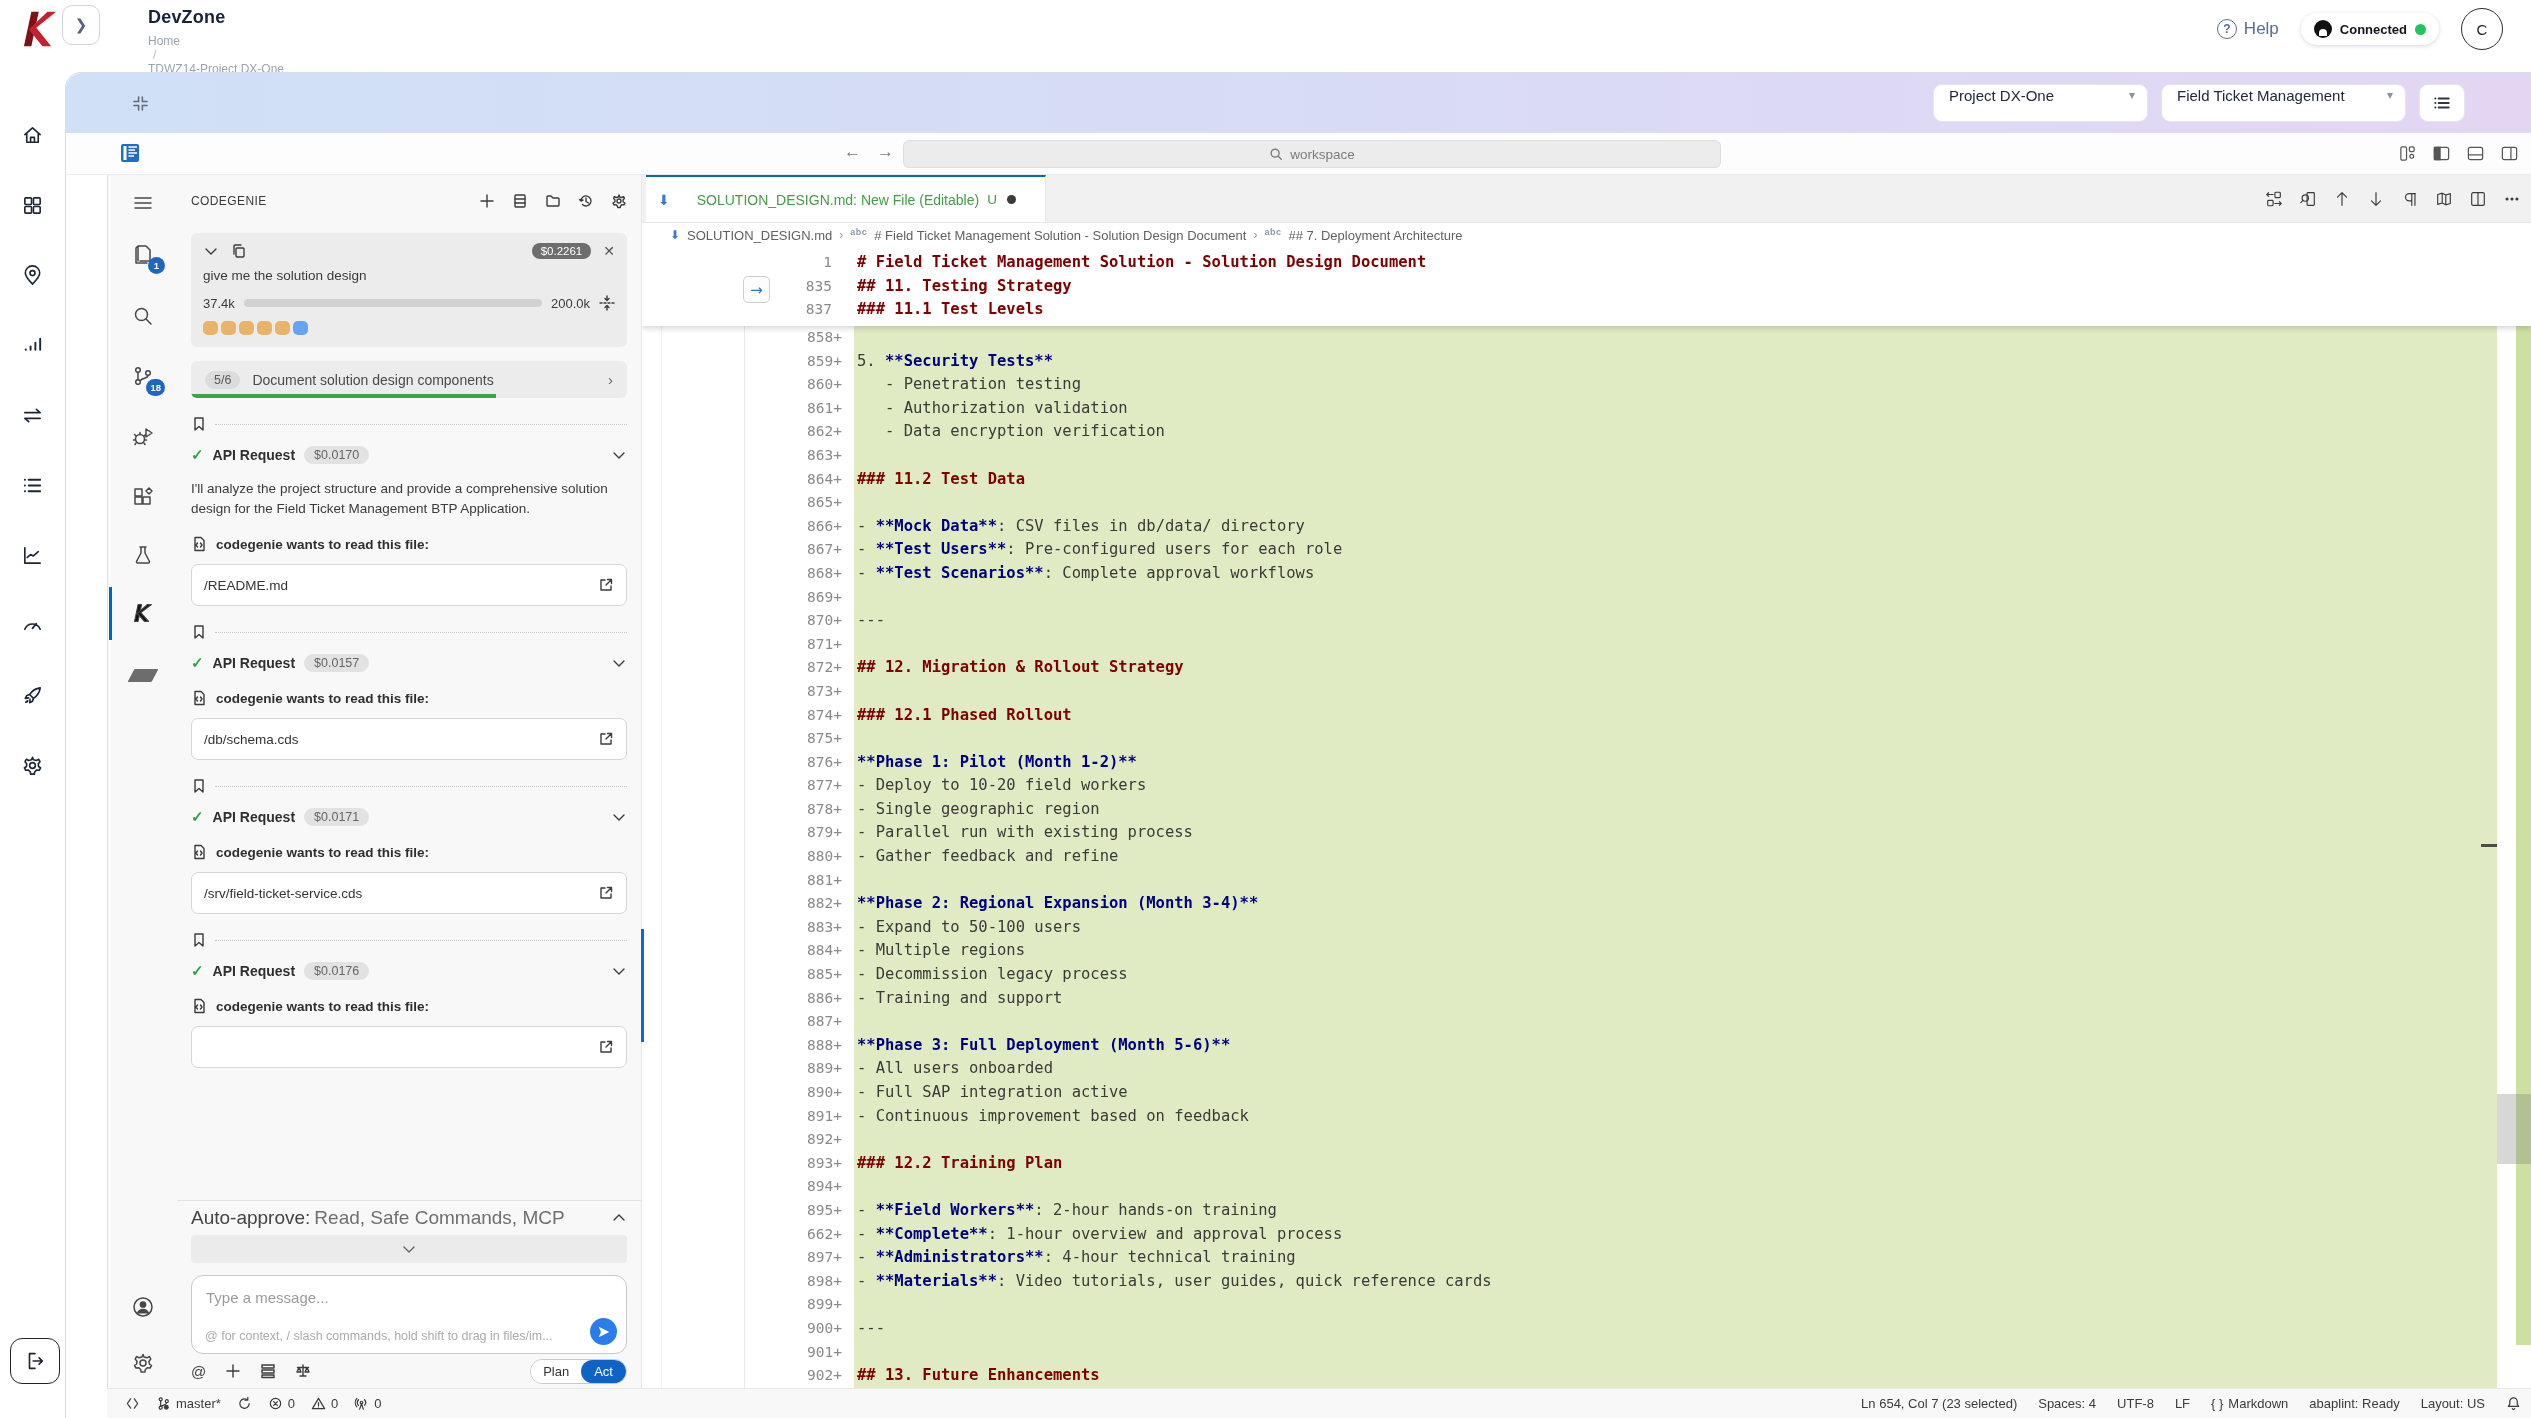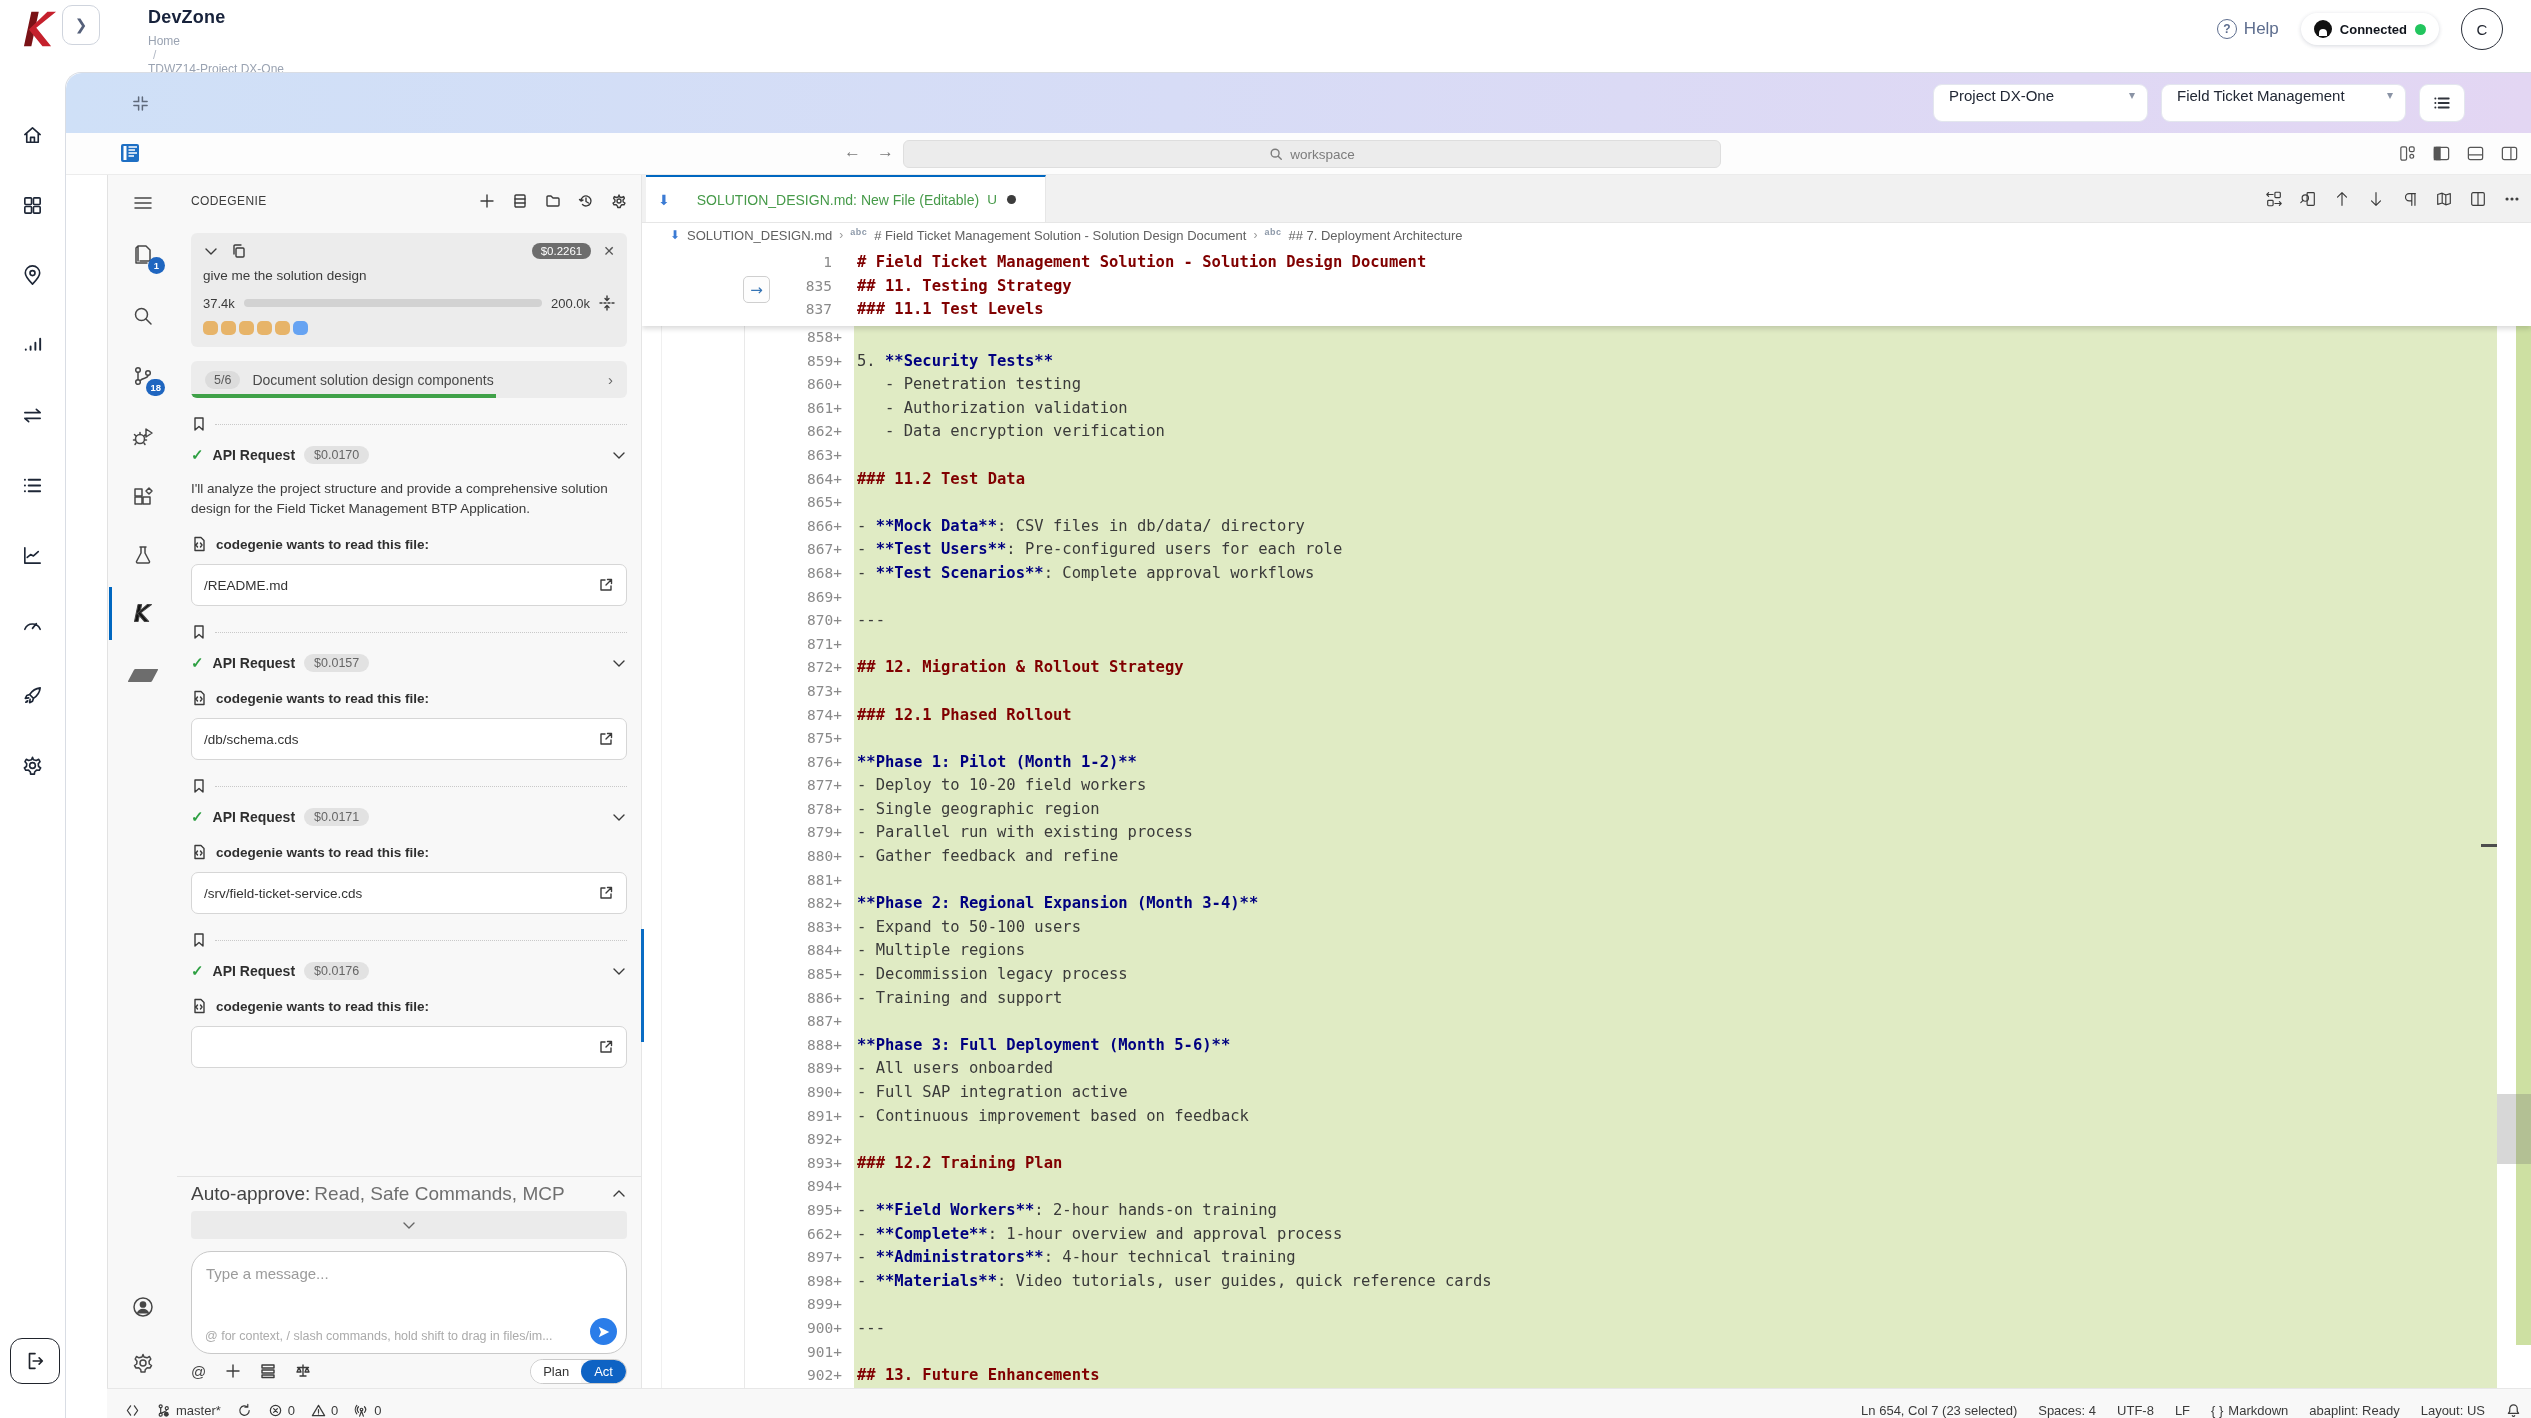--- a/index.html
+++ b/index.html
@@ -123,21 +123,21 @@
     align-items:center;justify-content:space-between;padding:0 12px;font-size:13.5px;color:#333;}
   .check{color:#2ea043;font-size:15px;font-weight:bold;}
 
   .panel-bottom{position:absolute;left:0;right:0;bottom:0;background:#f8f8f8;padding:0 14px;z-index:5;
     border-top:1px solid #e3e3e3;}
   .auto-row{height:34px;display:flex;align-items:center;font-size:19px;color:#444;}
   .auto-vals{color:#6f6f6f;margin-left:4px;}
   .auto-chev{margin-left:auto;color:#666;}
   .collapse-bar{height:28px;background:#ebebeb;border-radius:4px;display:flex;align-items:center;
     justify-content:center;color:#666;margin-bottom:12px;}
-  .msg-input{height:103px;border:1px solid #c9c9c9;border-radius:20px;background:#fff;position:relative;}
+  .msg-input{height:79px;border:1px solid #c9c9c9;border-radius:12px;background:#fff;position:relative;}
   .ph1{position:absolute;left:14px;top:13px;font-size:15px;color:#9b9b9b;}
   .ph2{position:absolute;left:13px;bottom:10px;right:50px;font-size:12.5px;color:#ababab;
     white-space:nowrap;overflow:hidden;}
   .send{position:absolute;right:9px;bottom:8px;width:27px;height:27px;border-radius:50%;
     background:#2b7de9;display:flex;align-items:center;justify-content:center;}
   .send svg{width:14px;height:14px;fill:#fff;}
   .input-icons{height:34px;display:flex;align-items:center;gap:19px;}
   .input-icons .at{font-size:15px;color:#444;}
   .planact{margin-left:auto;display:flex;border:1px solid #c9c9c9;border-radius:999px;overflow:hidden;
     height:25px;font-size:13px;}
@@ -176,21 +176,21 @@
   .seg-b{color:#000080;font-weight:bold;}
   .goto-btn{position:absolute;left:101px;top:29px;width:27px;height:27px;border:1px solid #cfcfcf;
     border-radius:5px;background:#fdfdfd;z-index:5;display:flex;align-items:center;justify-content:center;
     color:#3574b5;font-size:15px;font-family:"DejaVu Sans",sans-serif;}
   .ruler{position:absolute;right:0;top:0;bottom:43px;width:15px;background:#cde0a2;z-index:2;}
   .scroll-thumb{position:absolute;right:0;top:847px;width:34px;height:70px;background:rgba(110,110,110,.28);z-index:6;}
   .cursor-dash{position:absolute;right:34px;top:597px;width:16px;height:3px;background:#4d4d4d;z-index:5;}
 
   
   .statusbar{height:30px;margin-left:41px;background:#f8f8f8;border-top:1px solid #e7e7e7;
-    display:flex;align-items:flex-end;font-size:13px;color:#3b3b3b;padding:0 10px 0 18px;}
+    display:flex;align-items:center;font-size:13px;color:#3b3b3b;padding:0 10px 0 18px;}
   .statusbar svg{width:15px;height:15px;stroke:#3b3b3b;fill:none;stroke-width:1.3;
     stroke-linecap:round;stroke-linejoin:round;}
   .sb-left{display:flex;align-items:center;gap:16px;}
   .sb-item{display:flex;align-items:center;gap:5px;}
   .sb-right{margin-left:auto;display:flex;align-items:center;gap:21px;}
 </style>
 </head>
 <body>
 
 <div class="app-header">

